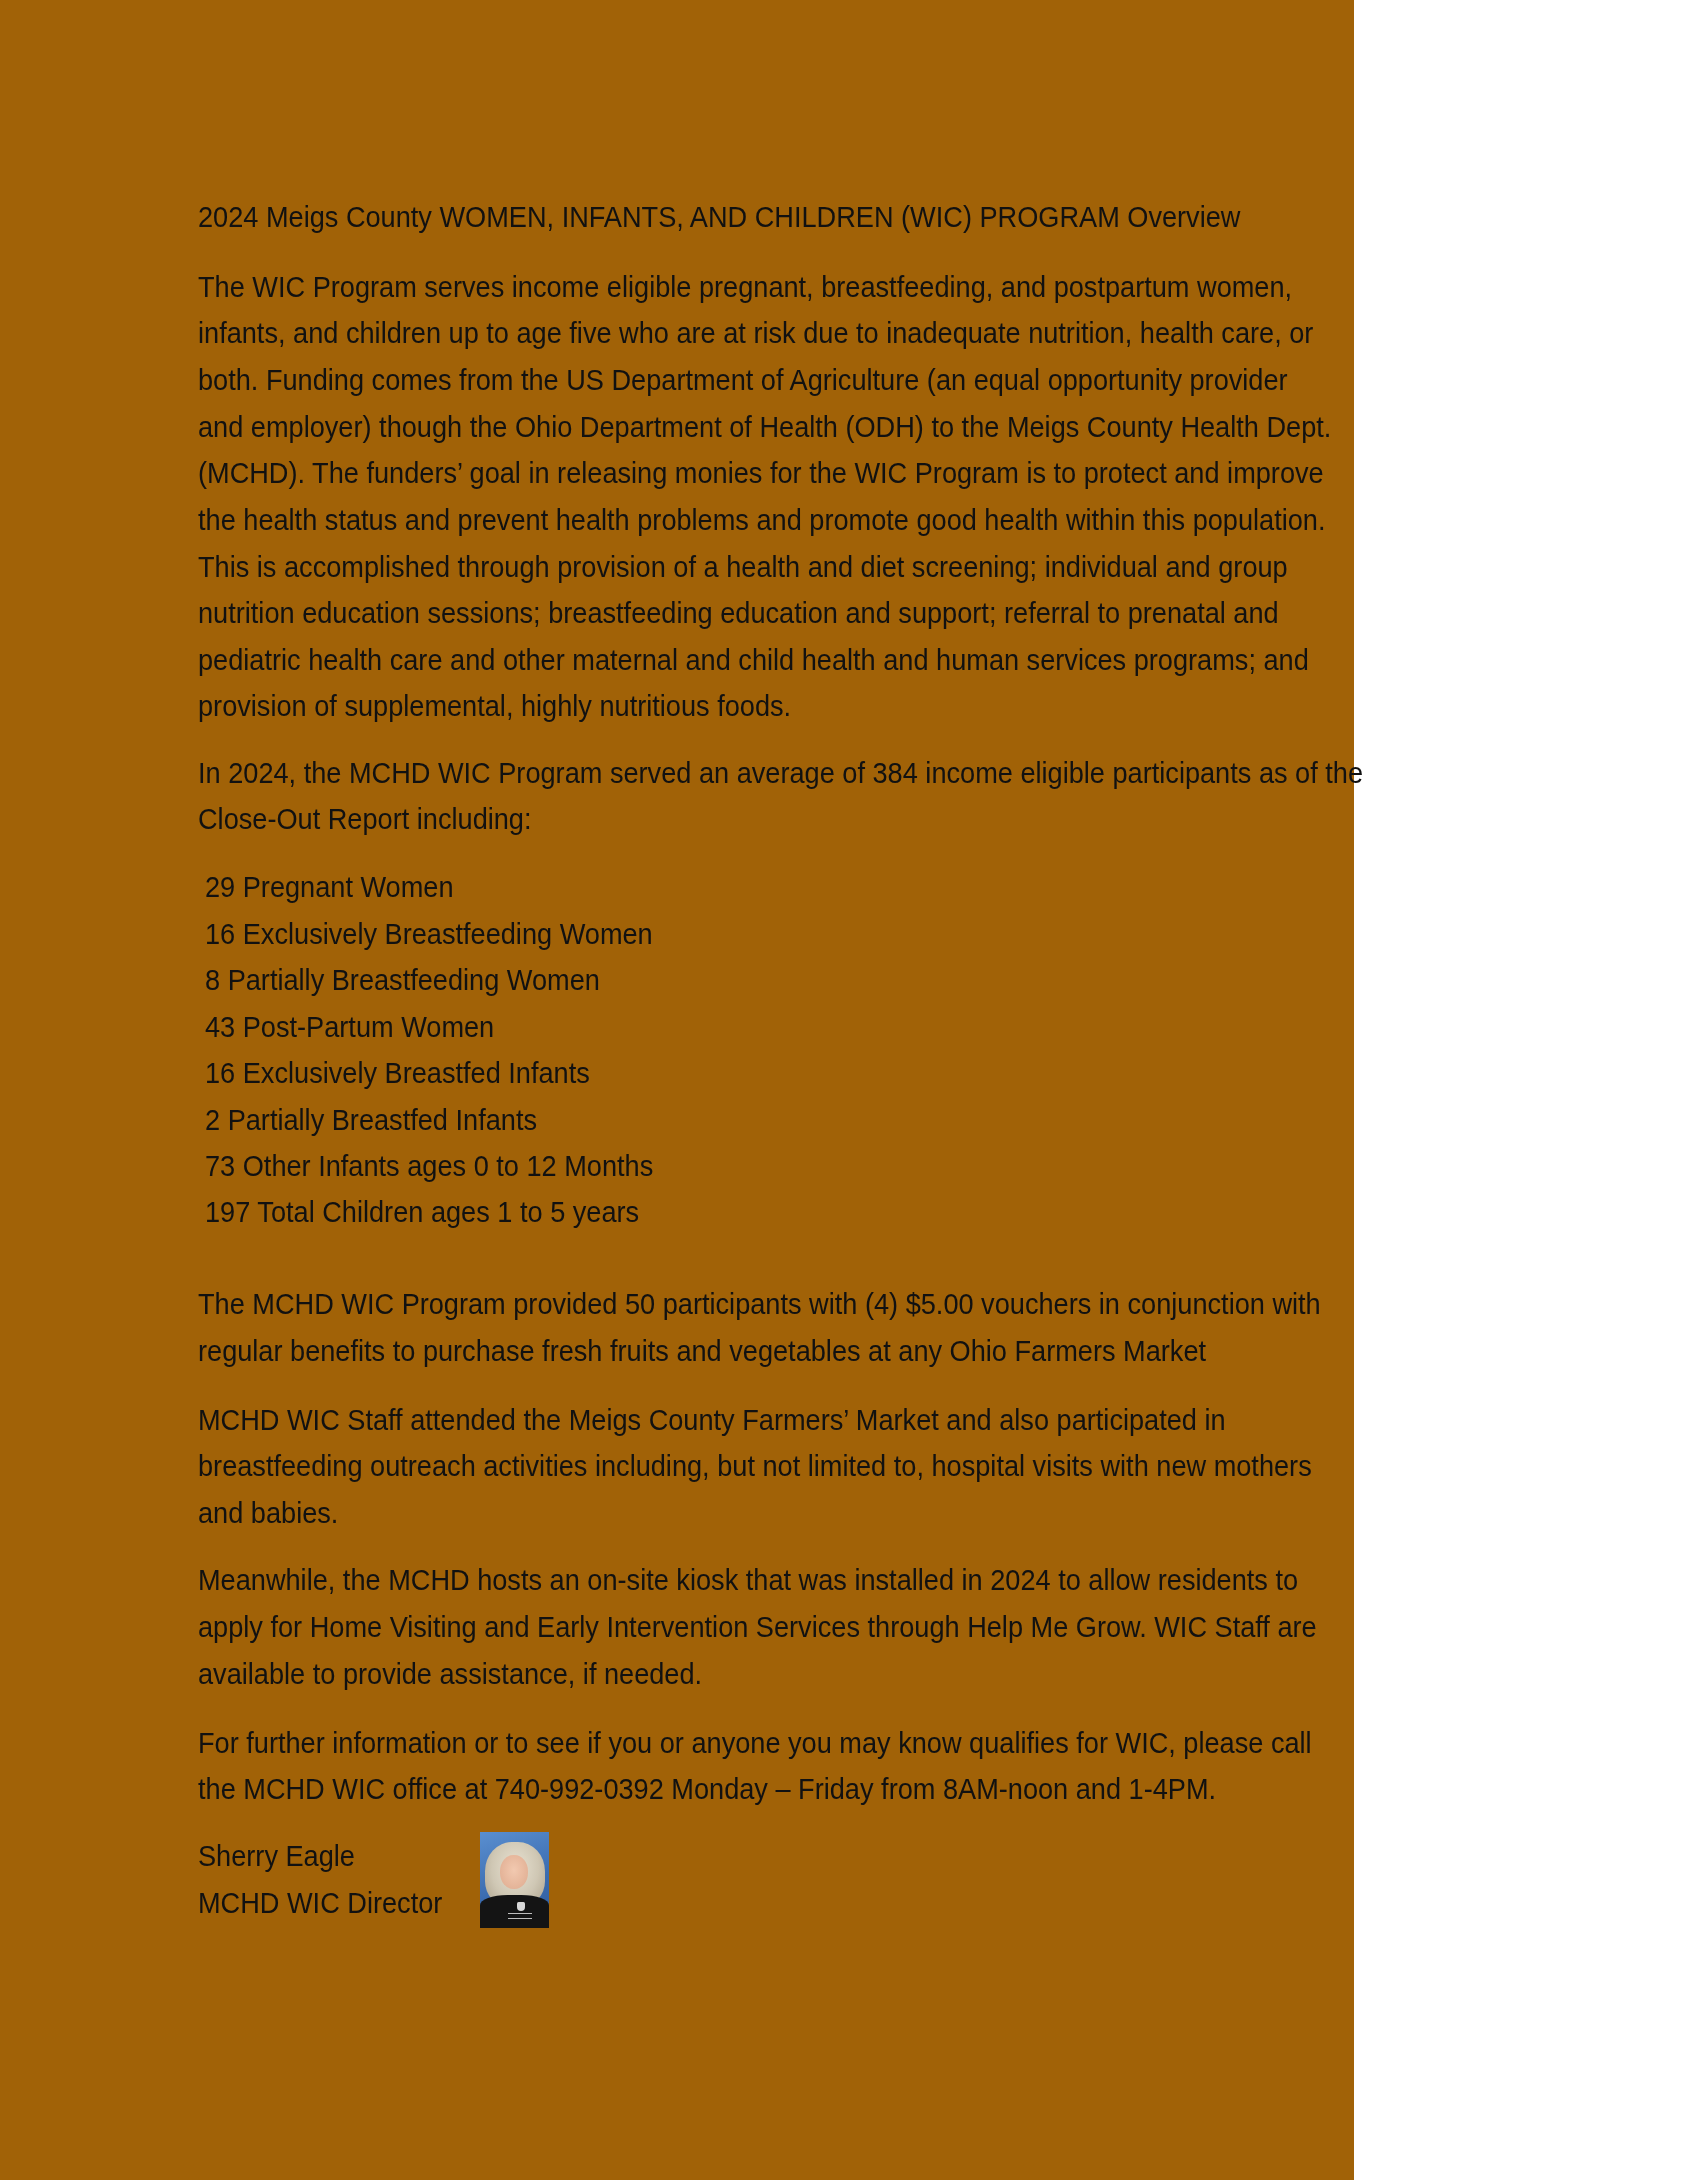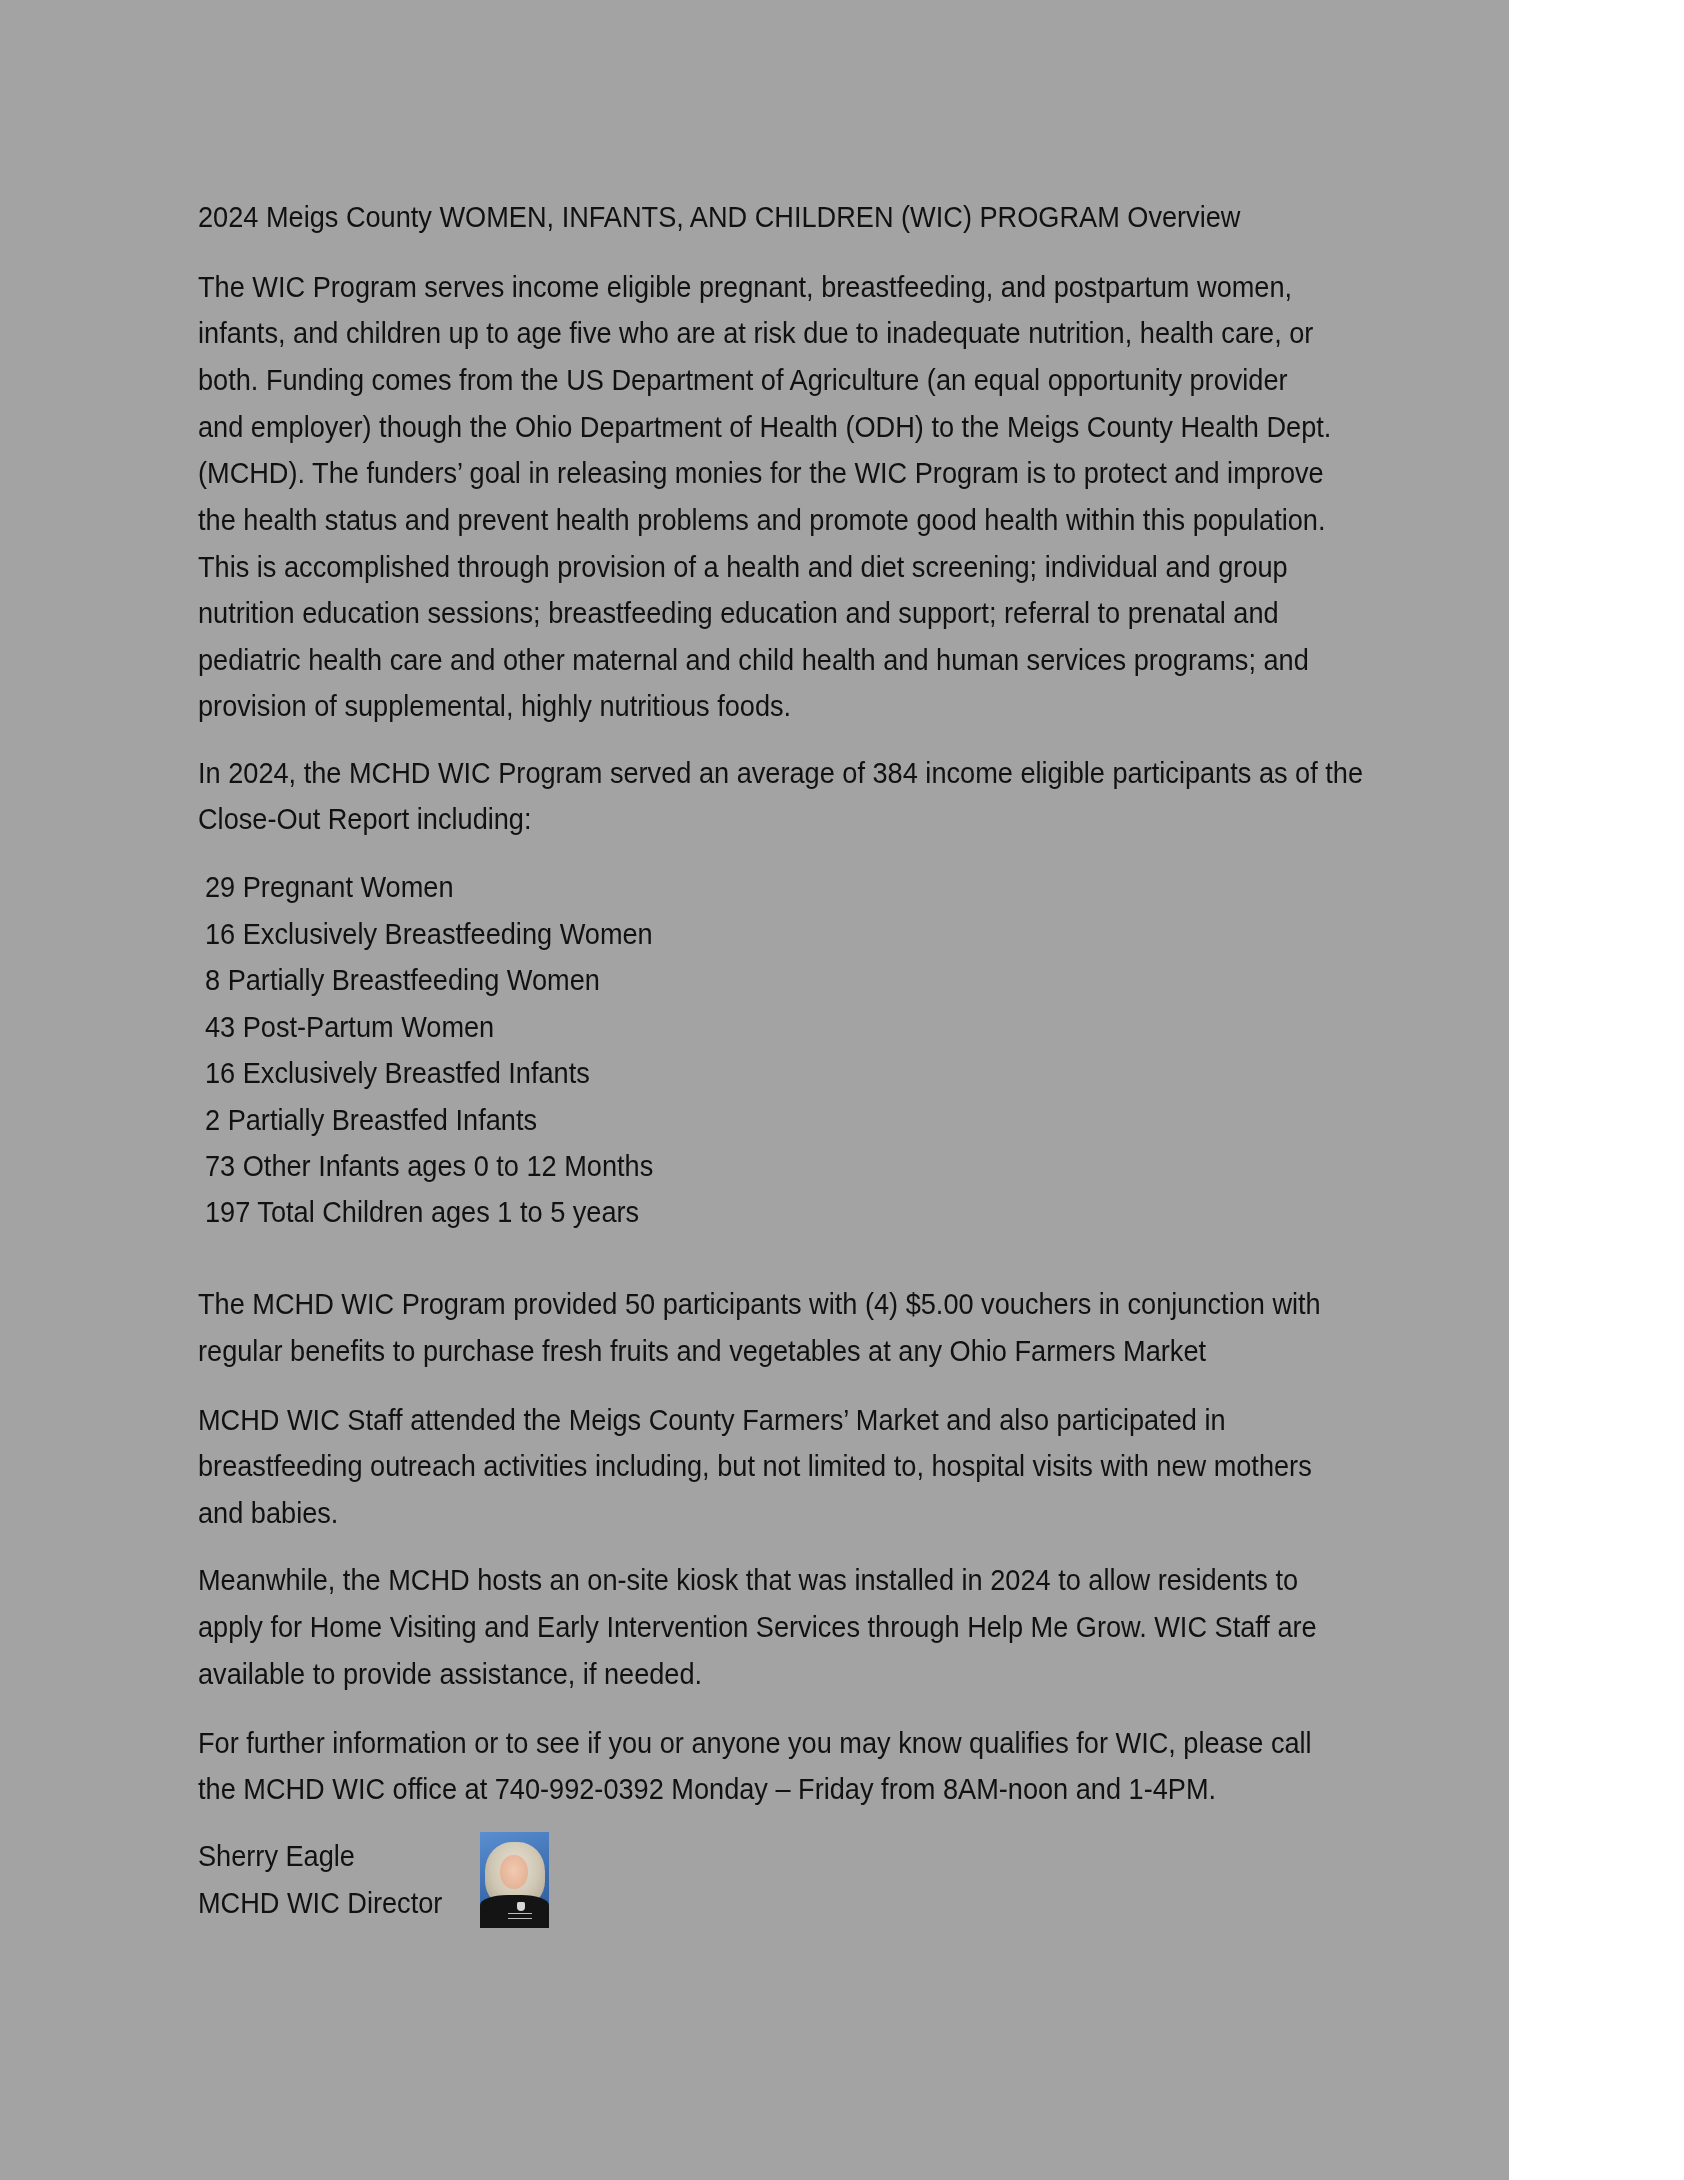--- a/index.html
+++ b/index.html
@@ -1,17 +1,17 @@
 <!DOCTYPE html>
 <html style="font-size:13.6px"><head>
 <meta charset="utf-8">
 <style>
   html, body { margin:0; padding:0; background:#ffffff; }
   body { width:1685px; height:2181px; position:relative; overflow:hidden; }
-  .page { position:absolute; left:0; top:0; width:1509px; height:2181px; background:#a3a3a3; }
+  .page { position:absolute; left:0; top:0; width:1354px; height:2181px; background:#a16207; }
   .line {
     position:absolute; white-space:nowrap;
     font-family:"Liberation Sans", sans-serif;
     font-size:30px; line-height:37px; color:#111111;
     transform-origin:left center; transform:scaleX(0.905);
   }
   .photo {
     position:absolute; left:480px; top:1832px; width:69px; height:96px; overflow:hidden;
     background:linear-gradient(160deg,#5a8fd0 0%,#3b6cb0 55%,#2f5a98 100%);
   }

